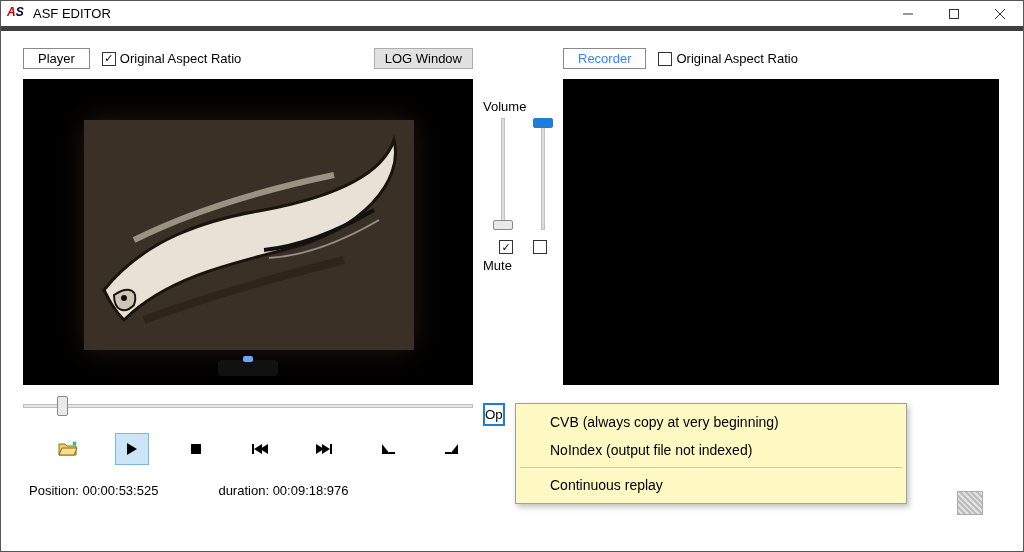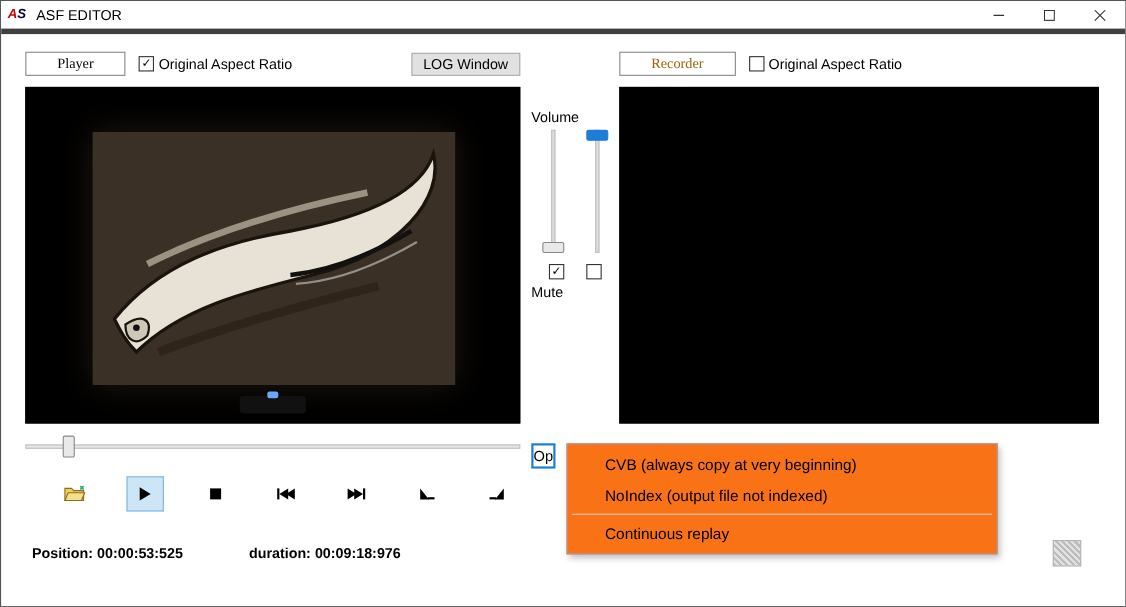--- a/index.html
+++ b/index.html
@@ -58,36 +58,35 @@
     background: #e1e1e1;
     border: 1px solid #adadad;
     padding: 2px 10px;
     font-size: 13px;
     font-family: inherit;
     cursor: pointer;
   }
   .btn-flat {
     background: #fff;
     border: 1px solid #888;
-    padding: 2px 28px;
+    padding: 2px 14px;
     font-size: 13px;
-    font-family: Liberation Serif, serif;
-  }
-  .btn-rec { color: #a16207; }
+  }
+  .btn-rec { color: #3b82f6; }
   .row-controls { display: flex; align-items: center; gap: 12px; margin-bottom: 8px; height: 26px; }
   .chk {
     width: 14px; height: 14px;
     border: 1px solid #333;
     display: inline-flex; align-items: center; justify-content: center;
     background: #fff;
     font-size: 11px;
     line-height: 1;
   }
   .chk.checked::after { content: "✓"; }
-  .chk-label { display: inline-flex; align-items: center; gap: 4px; }
+  .chk-label { display: inline-flex; align-items: flex-end; gap: 4px; }
   .video {
     width: 450px; height: 306px;
     background: #000;
     border: 1px solid #000;
     position: relative;
     overflow: hidden;
   }
   .video.right { width: 436px; height: 306px; }
   
   .screen {
@@ -115,21 +114,21 @@
     position: absolute; top: 3px; left: 34px;
     width: 11px; height: 20px;
     background: #e9e9e9;
     border: 1px solid #888;
     border-radius: 2px;
   }
   
   .transport { margin-top: 14px; display: flex; align-items: center; gap: 30px; padding-left: 28px; }
   .tbtn { width: 34px; height: 32px; display:flex; align-items:center; justify-content:center; cursor:pointer; border:1px solid transparent; }
   .tbtn.sel { background: #cde6f7; border: 1px solid #7ab6e0; }
-  .status { margin-top: 30px; font-size: 13px; display:flex; gap: 60px; padding-left: 6px; font-weight: bold; }
+  .status { margin-top: 18px; font-size: 13px; display:flex; gap: 60px; padding-left: 6px; }
   
   .vol-label { font-size: 13px; margin-top: 54px; }
   .sliders { display:flex; gap: 18px; justify-content:center; margin-top: 4px; height: 112px; }
   .vslider { width: 22px; position: relative; }
   .vtrack { position:absolute; left: 50%; transform:translateX(-50%); top:0; bottom:0; width:4px; background:#dcdcdc; border:1px solid #c0c0c0; }
   .vthumb { position:absolute; left:50%; transform:translateX(-50%); width:20px; height:10px; background:#e9e9e9; border:1px solid #888; border-radius:2px; }
   .vthumb.blue { background:#1e7dd6; border-color:#1e7dd6; }
   .mute-row { display:flex; gap:20px; justify-content:center; margin-top:10px; }
   .mute-label { text-align:left; margin-top:4px; }
   
@@ -137,21 +136,21 @@
     position:absolute;
     left: 482px; top: 372px;
     background:#fff;
     border: 2px solid #1e7dd6;
     padding: 2px 0;
   }
   .popup {
     position:absolute;
     left: 514px; top: 372px;
     width: 392px;
-    background: #f97316;
+    background: #fef9c3;
     border: 1px solid #a0a0a0;
     box-shadow: 2px 3px 6px rgba(0,0,0,.25);
     padding: 4px 0;
   }
   .popup .item {
     display:flex; align-items:center;
     padding: 6px 12px 6px 8px;
     font-size: 14px;
   }
   .popup .check-col { width: 26px; display:flex; align-items:center; justify-content:center; }

